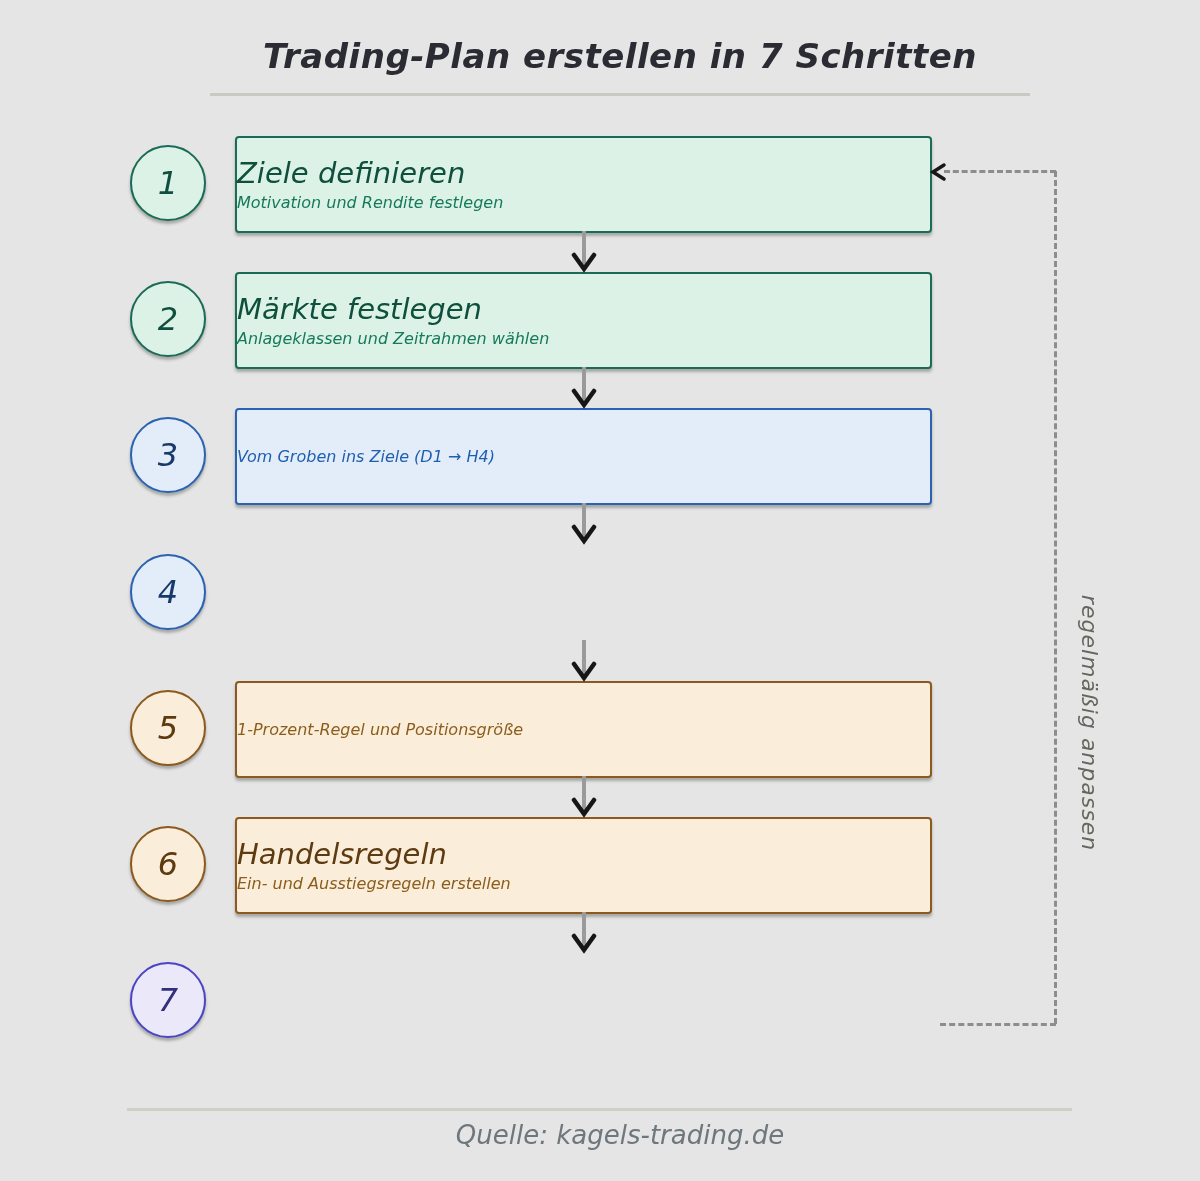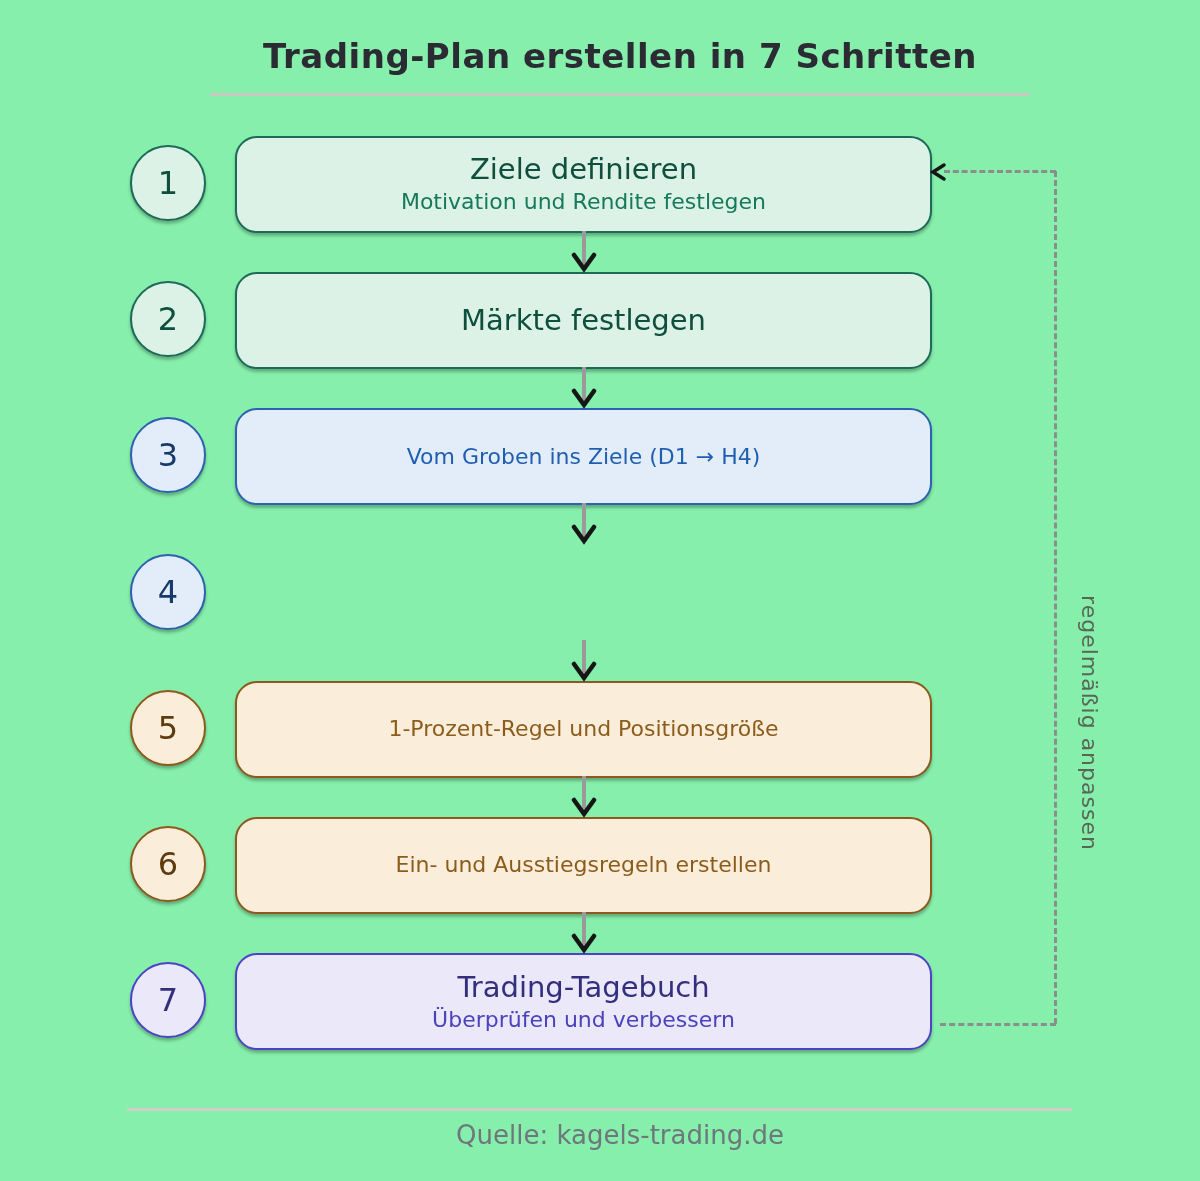--- a/index.html
+++ b/index.html
@@ -28,28 +28,28 @@
   .step-circle {
     position:absolute; left:130px; top:9px; width:76px; height:76px;
     border-radius:50%; box-sizing:border-box;
     border:2.5px solid var(--border); background:var(--fill);
     display:flex; align-items:center; justify-content:center;
     font-size:32px; color:var(--title);
     box-shadow:0 3px 3px rgba(20,30,20,0.30);
   }
   .step-card {
     position:absolute; left:235px; top:0; width:697px; height:97px;
-    box-sizing:border-box; border-radius:22px;
+    box-sizing:border-box; border-radius:4px;
     border:2.5px solid var(--border); background:var(--fill);
-    display:flex; flex-direction:column; align-items:center; justify-content:center;
+    display:flex; flex-direction:column; align-items:flex-start; justify-content:center;
     gap:4px;
     box-shadow:0 3px 3px rgba(20,30,20,0.30);
   }
   .step-title { font-size:29px; color:var(--title); line-height:1.1; }
-  .step-subtitle { font-size:22px; color:var(--subtitle); line-height:1.1; }
+  .step-subtitle { font-size:16px; color:var(--subtitle); line-height:1.1; }
 
   
   .flow-arrow {
     position:absolute; left:571px; width:26px; height:42px;
     top:calc(231px + var(--i) * 136.2px);
   }
 
   
   .loop-top {
     position:absolute; left:944px; top:170px; width:112px; height:0;
@@ -76,40 +76,41 @@
     position:absolute; left:127px; top:1108px; width:945px; height:2.5px;
   }
   .source-caption {
     position:absolute; left:0; top:1120px; width:1240px;
     text-align:center; font-size:26px;
   }
 </style>
 </head>
 <body>
 
-<div class="canvas" style="background: #86efac; --dash: #8d8d8d;">
+<div class="canvas" style="background: #e5e5e5; font-style: italic; --dash: #8d8d8d;">
 
   <div class="page-title" style="color: rgb(43, 43, 51);">Trading-Plan erstellen in 7 Schritten</div>
   <div class="title-divider" style="background: rgb(201, 201, 194);"></div>
 
   <div class="step" style="--i: 0; --fill: #ddf2e7; --border: #1b6b58; --title: #0e4f3d; --subtitle: #157a5b;">
     <div class="step-circle">
         <span>1</span>
       </div>
     <div class="step-card">
       <div class="step-title">Ziele definieren</div>
       <div class="step-subtitle">Motivation und Rendite festlegen</div>
     </div>
   </div>
   <div class="step" style="--i: 1; --fill: #ddf2e7; --border: #1b6b58; --title: #0e4f3d; --subtitle: #157a5b;">
     <div class="step-circle">
         <span>2</span>
       </div>
     <div class="step-card">
       <div class="step-title">Märkte festlegen</div>
+      <div class="step-subtitle">Anlageklassen und Zeitrahmen wählen</div>
     </div>
   </div>
   <div class="step" style="--i: 2; --fill: #e3edfa; --border: #2c62b2; --title: #173a6b; --subtitle: #1f5fb0;">
     <div class="step-circle">
         <span>3</span>
       </div>
     <div class="step-card">
       <div class="step-subtitle">Vom Groben ins Ziele (D1 → H4)</div>
     </div>
   </div>
@@ -124,31 +125,28 @@
       </div>
     <div class="step-card">
       <div class="step-subtitle">1-Prozent-Regel und Positionsgröße</div>
     </div>
   </div>
   <div class="step" style="--i: 5; --fill: #faeeda; --border: #8c5a1e; --title: #5d3a10; --subtitle: #8c5c1c;">
     <div class="step-circle">
         <span>6</span>
       </div>
     <div class="step-card">
+      <div class="step-title">Handelsregeln</div>
       <div class="step-subtitle">Ein- und Ausstiegsregeln erstellen</div>
     </div>
   </div>
   <div class="step" style="--i: 6; --fill: #eae8f9; --border: #4b44c6; --title: #332f7d; --subtitle: #4a43bd;">
     <div class="step-circle">
         <span>7</span>
       </div>
-    <div class="step-card">
-      <div class="step-title">Trading-Tagebuch</div>
-      <div class="step-subtitle">Überprüfen und verbessern</div>
-    </div>
   </div>
 
   <div class="flow-arrow" style="--i:0">
     <svg width="26" height="42" viewBox="0 0 26 42">
         <line class="shaft" x1="13" y1="0" x2="13" y2="34" stroke-width="4" stroke="#9a9a9a"></line>
         <path class="head" d="M3,24 L13,38 L23,24" fill="none" stroke-width="4.5" stroke-linecap="round" stroke="#161616"></path>
       </svg>
   </div>
   <div class="flow-arrow" style="--i:1">
     <svg width="26" height="42" viewBox="0 0 26 42">

